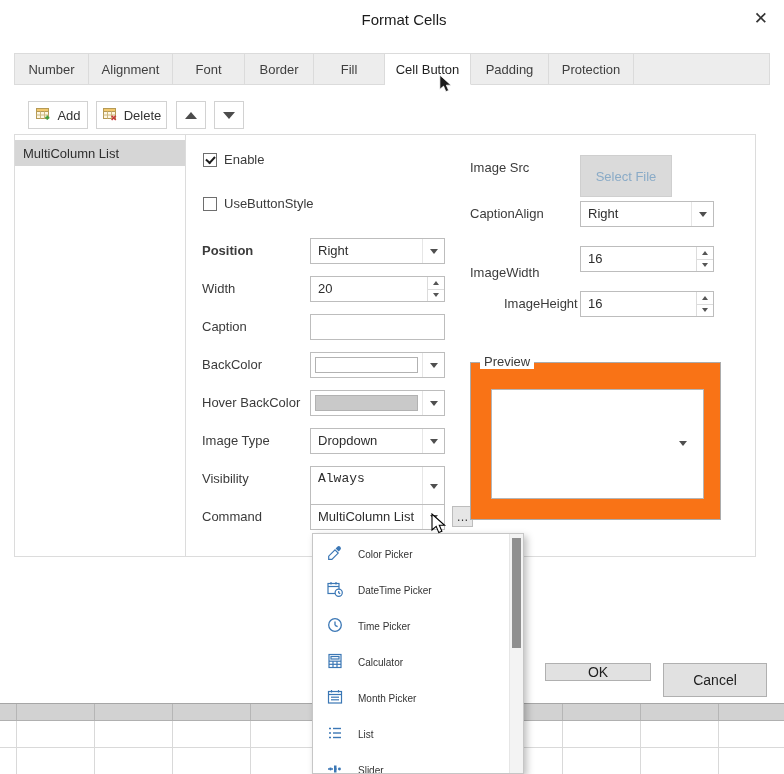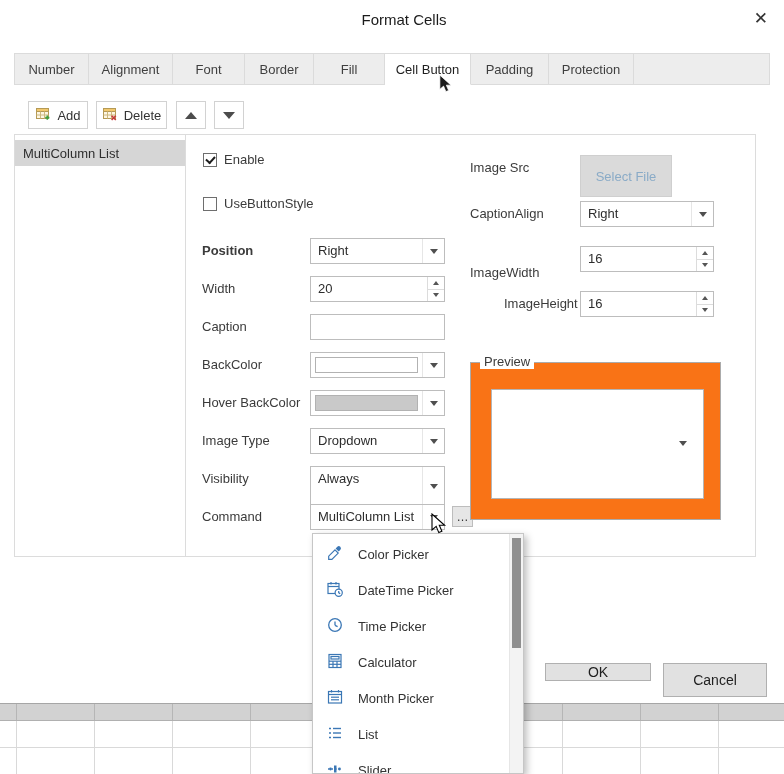--- a/index.html
+++ b/index.html
@@ -46,21 +46,21 @@
   .group-label{position:absolute;top:-9px;left:9px;background:#fff;padding:0 4px;font-size:13px;color:#3b3b3b;}
   .preview-box{position:absolute;left:20px;top:26px;width:211px;height:108px;border:1px solid #b5b5b5;background:#fff;}
   
   .footer-btn{background:#e1e1e1;border:1px solid #b0b0b0;font-size:14px;color:#1f1f1f;display:flex;align-items:center;justify-content:center;}
   
   .sheet{left:0;top:703px;width:784px;height:71px;background:#fff;}
   .sheet-head{height:16px;background:#d2d2d2;border-top:1px solid #a6a6a6;border-bottom:1px solid #b0b0b0;background-image:repeating-linear-gradient(to right,transparent 0 77px,#b6b6b6 77px 78px);background-position:-61px 0;}
   .sheet-rows{height:55px;background-image:repeating-linear-gradient(to right,transparent 0 77px,#d9d9d9 77px 78px),repeating-linear-gradient(to bottom,transparent 0 26px,#d9d9d9 26px 27px);background-position:-61px 0,0 0;}
   
   .popup{left:312px;top:533px;width:212px;height:241px;background:#fff;border:1px solid #c6c6c6;box-shadow:3px 3px 7px rgba(0,0,0,.25);z-index:10;overflow:hidden;padding-top:2px;}
-  .popup-item{height:36px;display:flex;align-items:center;padding-left:13px;gap:14px;font-size:13px;color:#333;}
+  .popup-item{height:36px;display:flex;align-items:center;padding-left:13px;gap:14px;font-size:10px;color:#333;}
   .popup-scroll{position:absolute;right:0;top:0;bottom:0;width:13px;background:#f3f3f3;border-left:1px solid #e6e6e6;}
   .popup-thumb{position:absolute;right:2px;top:4px;width:9px;height:110px;background:#8f8f8f;}
   .cursor{z-index:30;pointer-events:none;}
 </style>
 </head>
 <body>
 
 <div id="app">
 
   <div class="abs title">Format Cells</div>
@@ -179,21 +179,21 @@
 
   <div class="abs lbl" style="left:202px;top:428px;">Image Type</div>
   <div class="abs combo" style="left:310px;top:428px;width:135px;height:26px;">
     <div class="combo-val">Dropdown</div>
     <div class="combo-btn">
         <span class="arr-d"></span>
       </div>
   </div>
 
   <div class="abs lbl" style="left:202px;top:466px;">Visibility</div>
-  <div class="abs combo" style="left:310px;top:466px;width:135px;height:40px;">
+  <div class="abs combo" style="left:310px;top:466px;width:135px;height:40px;font-family:Liberation Mono, monospace;">
     <div class="combo-val">Always</div>
     <div class="combo-btn">
         <span class="arr-d"></span>
       </div>
   </div>
 
   <div class="abs lbl" style="left:202px;top:504px;">Command</div>
   <div class="abs combo" style="left:310px;top:504px;width:135px;height:26px;">
     <div class="combo-val">MultiColumn List</div>
     <div class="combo-btn">

